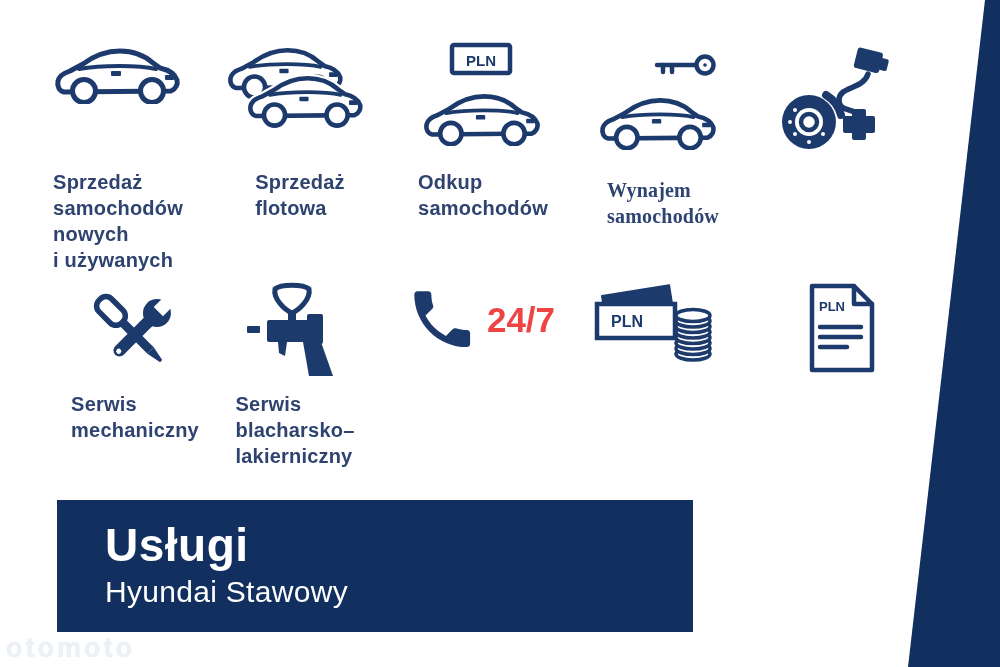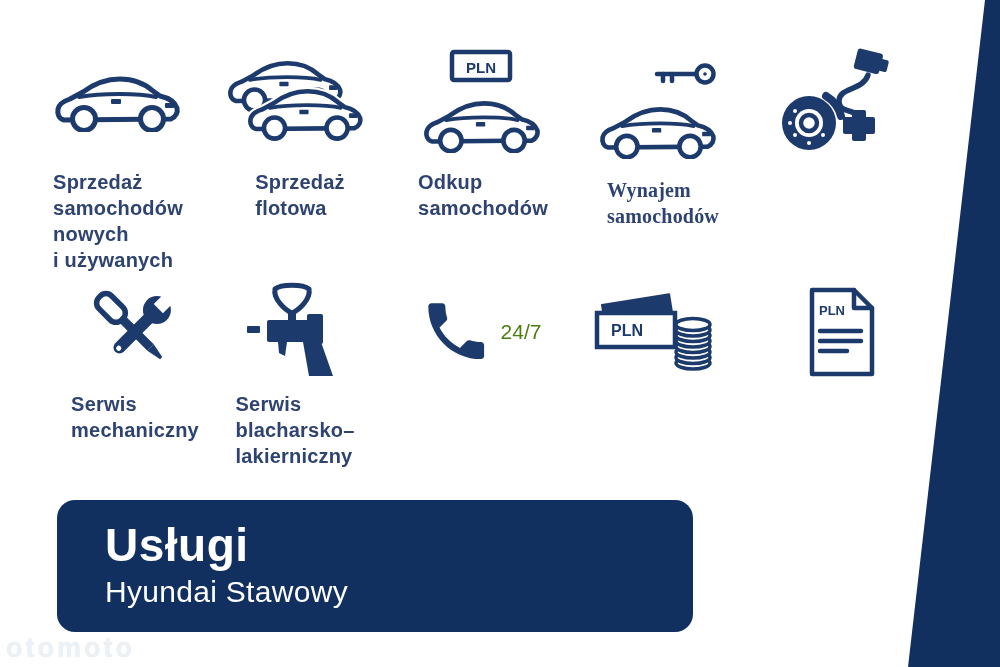--- a/index.html
+++ b/index.html
@@ -7,36 +7,36 @@
     width:1000px;height:667px;position:relative;overflow:hidden;
     background:#ffffff;
     font-family:"Liberation Sans", sans-serif;
   }
   .wedge{
     position:absolute;top:0;left:900px;width:100px;height:667px;
     background:#112f5f;
     clip-path:polygon(85px 0, 100px 0, 100px 667px, 8px 667px);
   }
   .cell{position:absolute;display:flex;flex-direction:column;align-items:center;}
-  .icon-box{display:flex;align-items:center;justify-content:center;}
+  .icon-box{display:flex;align-items:flex-start;justify-content:center;}
   .row1 .icon-box{height:118px;}
   .row2 .icon-box{height:100px;}
   .label{
     margin-top:9px;text-align:left;white-space:pre-line;
     font-size:20px;line-height:1.3;font-weight:700;color:#2f4370;letter-spacing:.2px;
   }
   svg{display:block;}
   .ic{fill:#1d3a6c;}
   .st{fill:none;stroke:#1d3a6c;stroke-linecap:round;stroke-linejoin:round;}
   .badge-txt{font-family:"Liberation Sans",sans-serif;font-weight:700;fill:#1d3a6c;}
   .phone-wrap{display:flex;align-items:center;gap:6px;}
-  .badge-247{font-size:21px;font-weight:400;color:#4d7c0f;}
+  .badge-247{font-size:35px;font-weight:700;color:#ef4444;}
   .banner{
     position:absolute;left:57px;top:500px;width:636px;height:132px;
-    background:#112f5f;color:#ffffff;box-sizing:border-box;padding:20px 0 0 48px;border-radius:18px;
+    background:#112f5f;color:#ffffff;box-sizing:border-box;padding:20px 0 0 48px;
   }
   .banner-title{font-size:46px;font-weight:700;line-height:1.1;letter-spacing:.5px;}
   .banner-sub{font-size:30px;font-weight:400;margin-top:4px;letter-spacing:.3px;}
   .watermark{
     position:absolute;left:6px;top:633px;
     font-size:27px;font-weight:700;letter-spacing:3px;
     color:#ecf1f5;text-shadow:0 0 1px #dce4ec;
   }
 </style>
 </head>

